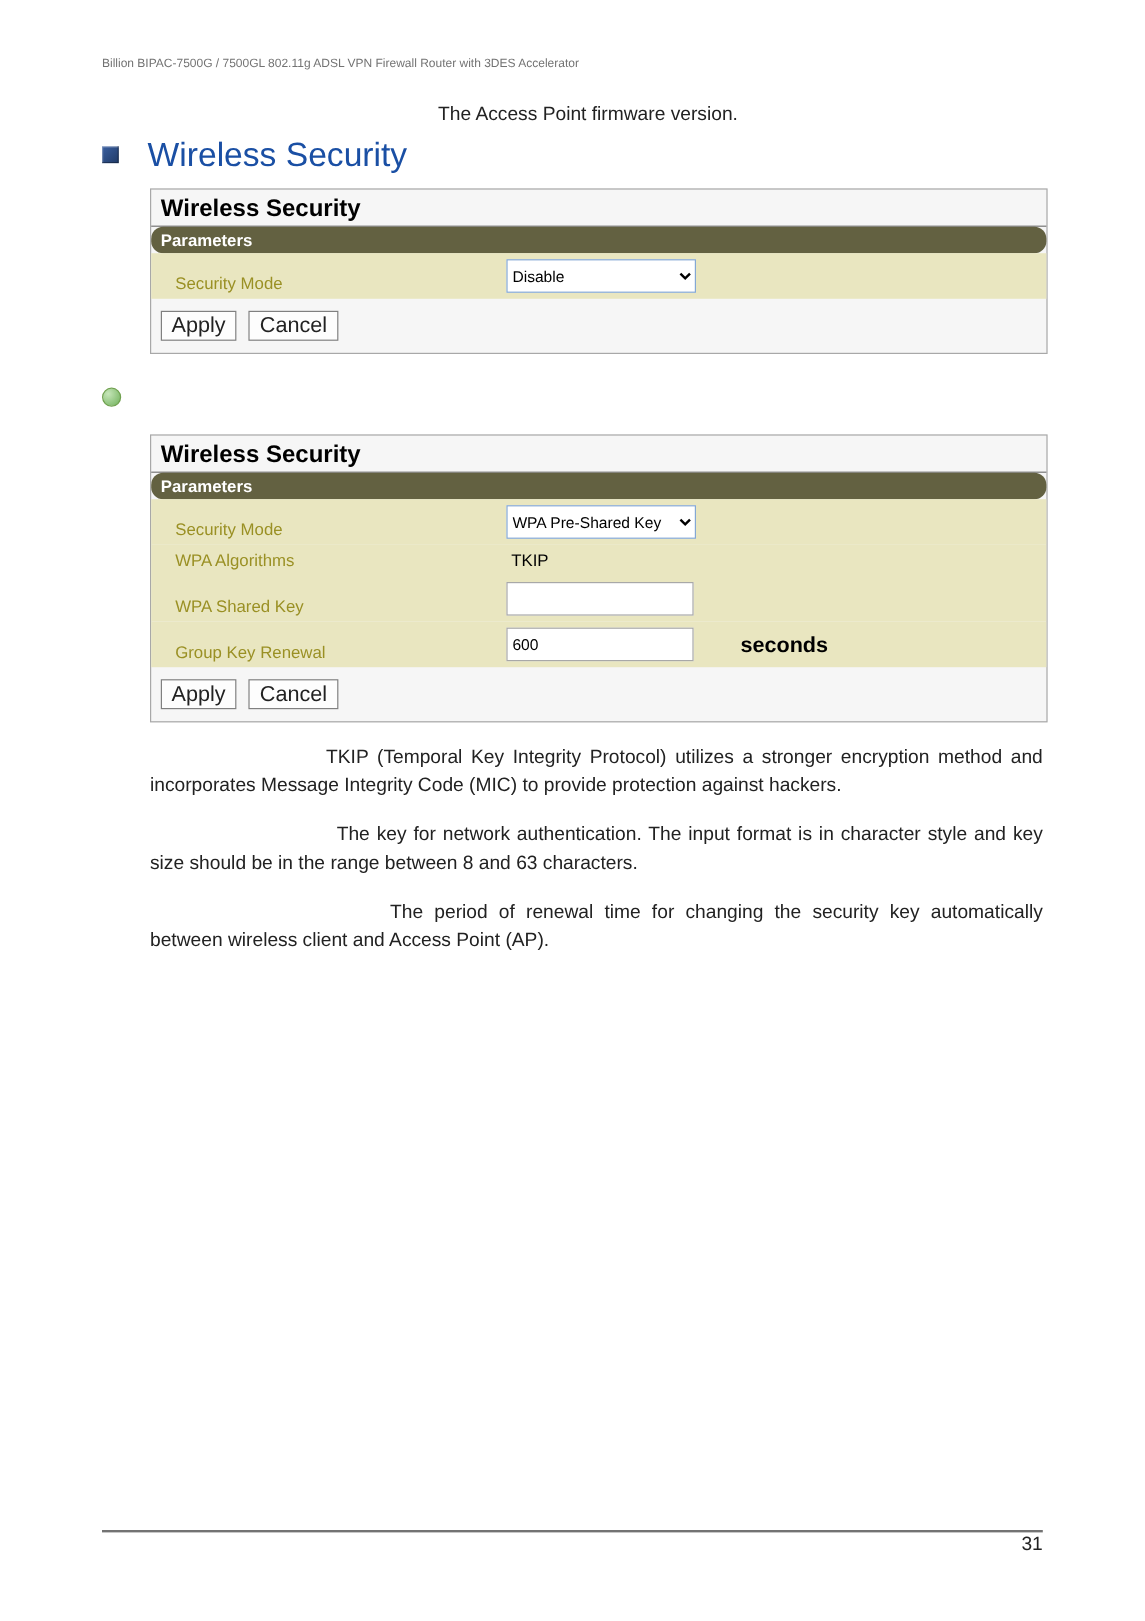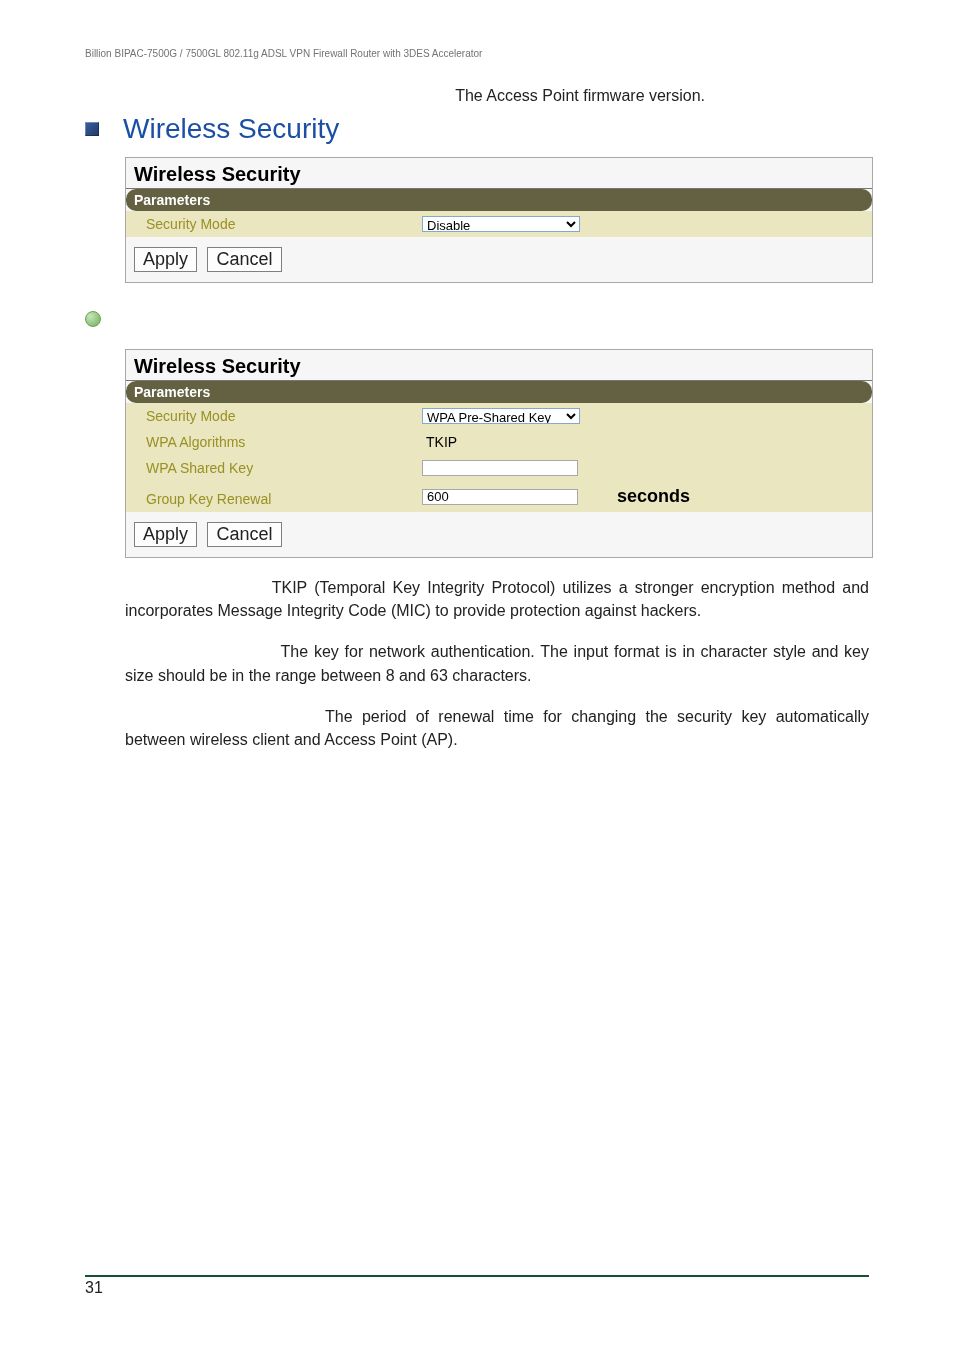--- a/index.html
+++ b/index.html
@@ -15,21 +15,21 @@
     box-sizing: border-box;
     position: relative;
     min-height: 1351px;
   }
   .header-line {
     font-size: 10px;
     color: #737373;
     margin-bottom: 28px;
   }
   .firmware-line {
-    text-align: right;
+    text-align: center;
     font-size: 16px;
     color: #222;
     margin-bottom: 8px;
     padding-left: 190px;
     width: 430px;
   }
   .section-head {
     display: flex;
     align-items: center;
     margin-bottom: 12px;
@@ -104,21 +104,21 @@
     color: #000;
     font-size: 18px;
     margin-left: 39px;
     font-weight: bold;
   }
   select, input[type=text] {
     font-family: Arial, Helvetica, sans-serif;
     font-size: 13px;
     border: 1px solid #84a8d4;
     background: #fff;
-    height: 16px;
+    height: 28px;
     box-sizing: border-box;
   }
   select {
     width: 158px;
   }
   input[type=text] {
     width: 156px;
     padding: 1px 4px;
     border: 1px solid #a8a8a8;
   }
@@ -158,21 +158,22 @@
   }
   .sub-link {
     color: #222;
   }
 
   .footer {
     position: absolute;
     left: 85px;
     right: 85px;
     bottom: 54px;
-    border-top: 2px solid #14532d;
+    border-top: 2px solid #737373;
+    text-align: right;
     padding-top: 2px;
     font-size: 16px;
     color: #222;
   }
 </style>
 </head>
 <body>
 
 <div class="page">
 

